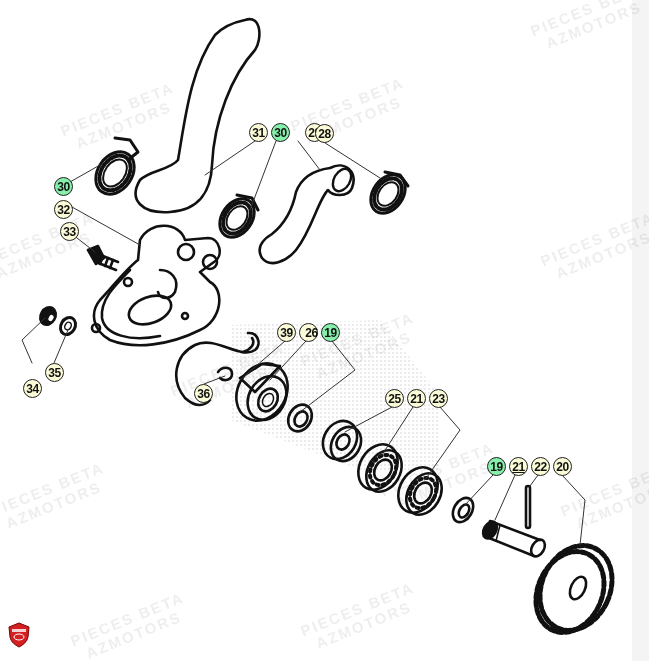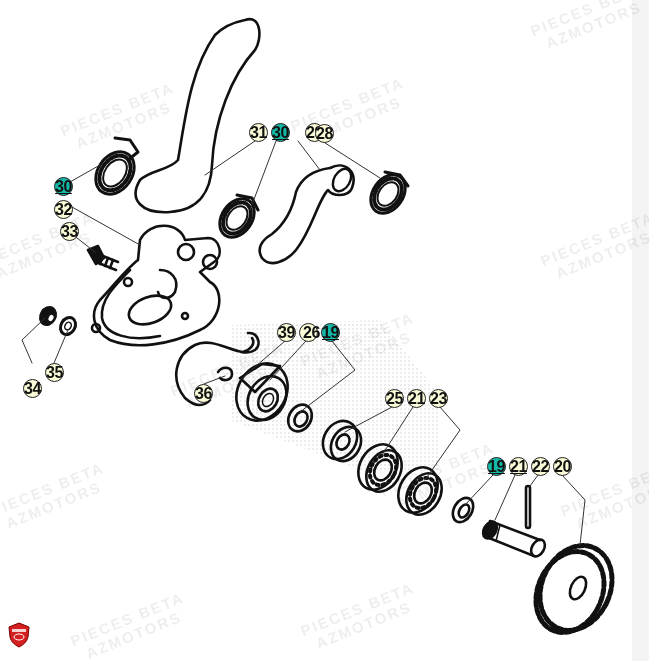--- a/index.html
+++ b/index.html
@@ -12,26 +12,26 @@
   #canvas { position: absolute; left: 0; top: 0; width: 649px; height: 661px; }
   .right-strip { position: absolute; left: 632px; top: 0; width: 17px; height: 661px; background: #f4f4f4; }
   .watermark {
     position: absolute; color: rgba(0,0,0,0.07); font-size: 15px; font-weight: bold;
     letter-spacing: 2px; transform: rotate(-22deg); white-space: nowrap; line-height: 17px;
     text-align: center; pointer-events: none;
   }
   .callout {
     position: absolute; width: 19px; height: 19px; border-radius: 50%;
     border: 1px solid #222; box-sizing: border-box;
-    font-size: 16px; font-weight: bold; color: #111;
+    font-size: 12px; font-weight: bold; color: #111;
     display: flex; align-items: center; justify-content: center;
     letter-spacing: -0.5px; cursor: pointer;
   }
   .callout.y { background: #fbfbd8; }
-  .callout.c { background: #14b8a6; text-decoration: underline; }
+  .callout.c { background: #86efac; }
   .logo { position: absolute; left: 8px; top: 622px; width: 22px; height: 26px; }
 </style>
 </head>
 <body>
 
 <div class="right-strip"></div>
 
 <div class="watermark" style="left:60px;top:100px;"><span>PIECES BETA</span><br><span>AZMOTORS</span></div>
 <div class="watermark" style="left:290px;top:95px;"><span>PIECES BETA</span><br><span>AZMOTORS</span></div>
 <div class="watermark" style="left:530px;top:0px;"><span>PIECES BETA</span><br><span>AZMOTORS</span></div>

